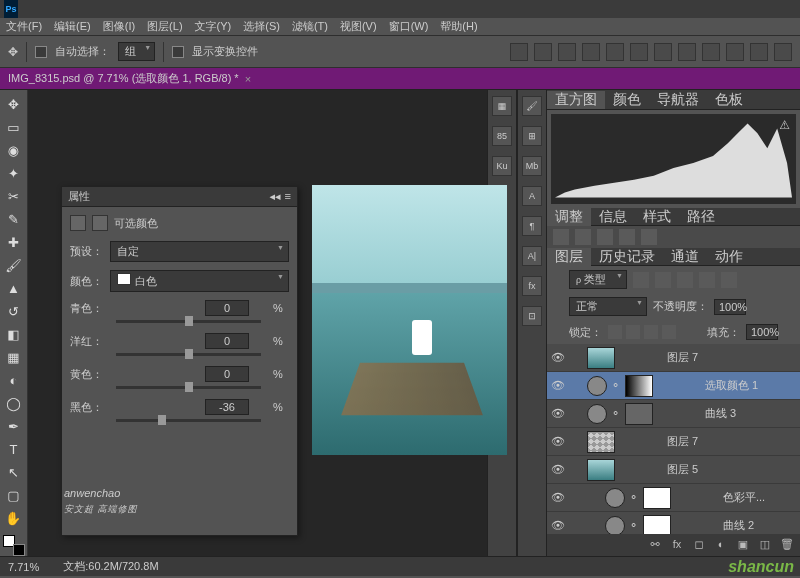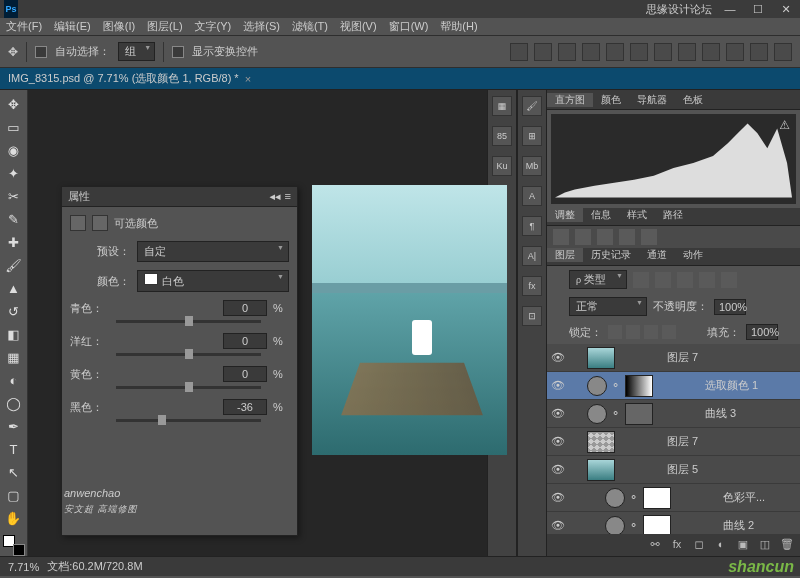--- a/index.html
+++ b/index.html
@@ -11,21 +11,21 @@
 .menubar{height:18px;background:#535353;display:flex;align-items:center;padding:0 6px;gap:12px;border-bottom:1px solid #2e2e2e;}
 .menu-item{cursor:pointer;}
 .optbar{height:32px;background:#535353;display:flex;align-items:center;padding:0 8px;gap:8px;border-bottom:1px solid #2e2e2e;}
 .move-icon{font-size:12px;}
 .checkbox{width:12px;height:12px;border:1px solid #888;background:#3a3a3a;display:inline-block;}
 .dropdown{background:#3a3a3a;border:1px solid #222;padding:1px 18px 1px 6px;position:relative;}
 .dropdown::after{content:"▼";position:absolute;right:3px;font-size:7px;color:#999;}
 .divider-v{width:1px;height:20px;background:#333;}
 .opt-icons{display:flex;gap:6px;margin-left:auto;}
 .opt-icon{width:18px;height:18px;background:#4a4a4a;border:1px solid #333;}
-.doc-tab-bar{height:22px;background:#0c4a6e;display:flex;align-items:center;padding:7px 8px;border-bottom:1px solid #222;}
+.doc-tab-bar{height:22px;background:#701a75;display:flex;align-items:center;padding:7px 8px;border-bottom:1px solid #222;}
 .doc-tab{font-size:10px;color:#ddd;display:flex;align-items:center;gap:6px;}
 .close-x{color:#999;cursor:pointer;}
 .main{display:flex;height:466px;}
 .toolbox{width:28px;background:#535353;border-right:1px solid #333;display:flex;flex-direction:column;align-items:center;padding-top:4px;gap:2px;}
 .tool{width:22px;height:22px;display:flex;align-items:center;justify-content:center;cursor:pointer;font-size:13px;color:#ddd;}
 .fgbg{position:relative;width:22px;height:22px;margin-top:4px;}
 .fg{position:absolute;width:12px;height:12px;background:#fff;border:1px solid #000;top:0;left:0;}
 .bg{position:absolute;width:12px;height:12px;background:#000;border:1px solid #888;bottom:0;right:0;}
 .canvas-area{flex:1;background:#262626;position:relative;padding-left:48px;}
 .canvas-img{position:absolute;left:284px;top:95px;width:195px;height:270px;background:linear-gradient(180deg,#a8d5d8 0%,#6badb5 40%,#3a7e82 100%);overflow:hidden;}
@@ -34,38 +34,38 @@
 .water{height:60%;background:linear-gradient(180deg,#5fa3a8,#2d6b6f);}
 .pier{position:absolute;bottom:30px;left:40px;width:120px;height:80px;background:linear-gradient(90deg,#8b6f4a,#6d5438);transform:perspective(200px) rotateX(50deg);opacity:0.8;}
 .people{position:absolute;bottom:100px;left:100px;width:20px;height:35px;background:#fff;border-radius:3px;}
 .props-panel{position:absolute;left:33px;top:96px;width:237px;height:350px;background:#535353;border:1px solid #222;box-shadow:2px 2px 6px rgba(0,0,0,0.4);}
 .props-header{height:20px;background:#3a3a3a;display:flex;align-items:center;padding:0 6px;border-bottom:1px solid #222;}
 .props-header-icons{margin-left:auto;display:flex;gap:4px;font-size:9px;color:#888;}
 .props-body{padding:8px;}
 .props-title{display:flex;align-items:center;gap:6px;margin-bottom:10px;}
 .adj-icon{width:16px;height:16px;background:#666;border:1px solid #333;}
 .prop-row{display:flex;align-items:center;gap:6px;margin-bottom:8px;}
-.prop-label{width:34px;margin-left:27px;}
+.prop-label{width:34px;}
 .prop-dropdown{flex:1;background:#3a3a3a;border:1px solid #222;padding:2px 6px;position:relative;}
 .prop-dropdown::after{content:"▼";position:absolute;right:4px;font-size:7px;color:#999;}
 .color-swatch{width:14px;height:12px;background:#fff;border:1px solid #333;display:inline-block;margin-right:4px;}
 .slider-row{margin-bottom:10px;}
-.slider-top{display:flex;align-items:center;gap:6px;}
+.slider-top{display:flex;align-items:center;gap:24px;}
 .slider-label{width:40px;}
 .slider-val{width:44px;background:#3a3a3a;border:1px solid #222;text-align:center;padding:1px;}
 .pct{width:16px;}
 .slider-track{height:3px;background:#333;margin:4px 0 0 46px;width:145px;position:relative;}
 .slider-thumb{position:absolute;width:8px;height:10px;background:#999;top:-4px;transform:translateX(-50%);}
 .watermark{position:absolute;bottom:40px;left:36px;font-family:cursive;font-size:24px;color:#5a5a5a;font-style:italic;}
 .watermark-sub{font-size:9px;letter-spacing:1px;}
 .icon-col{width:30px;background:#424242;border-left:1px solid #222;border-right:1px solid #222;display:flex;flex-direction:column;align-items:center;padding-top:6px;gap:10px;}
 .ic{width:20px;height:20px;background:#555;border:1px solid #333;cursor:pointer;font-size:9px;display:flex;align-items:center;justify-content:center;}
 .panels{width:253px;background:#535353;display:flex;flex-direction:column;}
 .panel-tabs{height:20px;background:#3a3a3a;display:flex;align-items:center;border-bottom:1px solid #222;}
-.ptab{padding:0 8px;cursor:pointer;font-size:10px;}
+.ptab{padding:0 8px;cursor:pointer;font-size:14px;}
 .ptab.active{background:#535353;}
 .histogram{height:90px;background:#2a2a2a;margin:4px;position:relative;padding:4px;}
 .histo-svg{width:100%;height:80px;}
 .histo-warn{position:absolute;top:4px;right:6px;color:#ccc;font-size:12px;}
 .thin-tabs{height:18px;background:#3a3a3a;display:flex;align-items:flex-start;border-bottom:1px solid #222;}
 .adj-row{height:22px;display:flex;align-items:center;padding:0 6px;gap:6px;background:#4a4a4a;}
 .adj-ico{width:16px;height:16px;background:#5a5a5a;}
 .layers-opts{padding:4px 22px;display:flex;flex-direction:column;gap:8px;}
 .layers-row{display:flex;align-items:center;gap:6px;}
 .small-input{width:32px;background:#3a3a3a;border:1px solid #222;padding:1px 4px;text-align:right;}
@@ -78,34 +78,28 @@
 .lthumb{width:28px;height:22px;background:#666;border:1px solid #222;}
 .lthumb.img{background:linear-gradient(180deg,#a8d5d8,#3a7e82);}
 .lthumb.adj{background:#888;border-radius:50%;width:20px;height:20px;}
 .lthumb.mask{background:#fff;}
 .lthumb.grad{background:linear-gradient(90deg,#000,#fff);}
 .lthumb.trans{background-image:linear-gradient(45deg,#999 25%,transparent 25%),linear-gradient(-45deg,#999 25%,transparent 25%),linear-gradient(45deg,transparent 75%,#999 75%),linear-gradient(-45deg,transparent 75%,#999 75%);background-size:6px 6px;background-color:#ccc;}
 .link-ico{width:10px;}
 .layer-name{flex:1;white-space:nowrap;overflow:hidden;padding-left:48px;}
 .layers-footer{height:22px;background:#3a3a3a;display:flex;align-items:center;justify-content:flex-end;gap:8px;padding:0 6px;}
 .lf-ico{width:14px;height:14px;cursor:pointer;color:#bbb;font-size:11px;text-align:center;}
-.statusbar{height:20px;background:#3a3a3a;display:flex;align-items:center;padding:0 8px;gap:8px;border-top:1px solid #222;}
+.statusbar{height:20px;background:#3a3a3a;display:flex;align-items:center;padding:0 8px;gap:24px;border-top:1px solid #222;}
 .shancun{position:absolute;bottom:2px;right:6px;font-style:italic;font-size:16px;color:#7ab847;font-weight:bold;}
 </style>
 </head>
 <body>
 
 <div class="titlebar">
   <div class="ps-logo">Ps</div>
-  <div class="title-right">
-    <span>思缘设计论坛</span>
-    <span class="win-btn">—</span>
-    <span class="win-btn">☐</span>
-    <span class="win-btn">✕</span>
-  </div>
 </div>
 
 <div class="menubar">
   <span class="menu-item">文件(F)</span>
   <span class="menu-item">编辑(E)</span>
   <span class="menu-item">图像(I)</span>
   <span class="menu-item">图层(L)</span>
   <span class="menu-item">文字(Y)</span>
   <span class="menu-item">选择(S)</span>
   <span class="menu-item">滤镜(T)</span>

